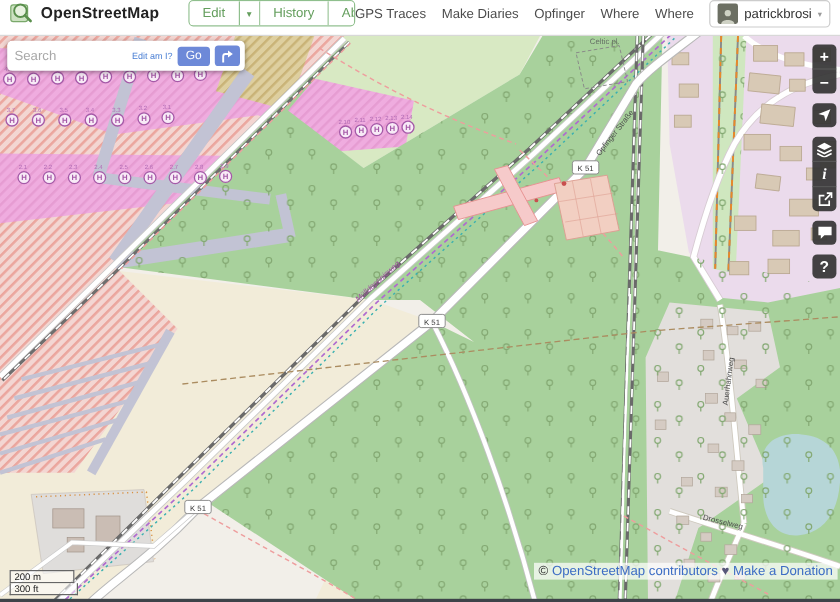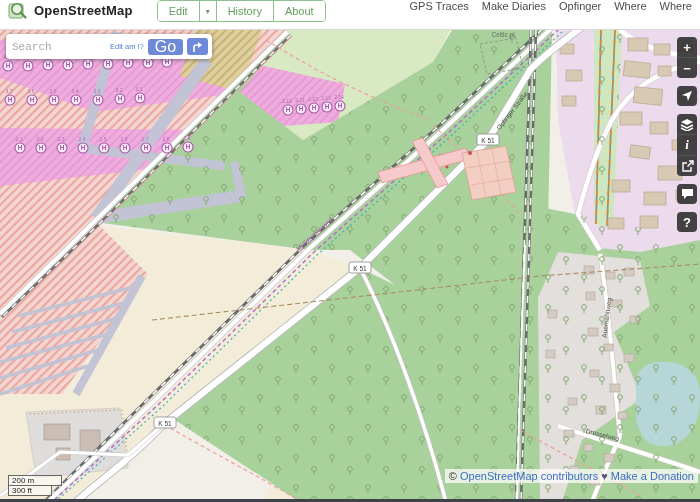--- a/index.html
+++ b/index.html
@@ -22,41 +22,41 @@
   .user-chip{display:flex;align-items:center;gap:5px;border:1px solid #ccc;border-radius:4px;
              padding:2px 6px;cursor:pointer;color:#333}
   .avatar{width:17px;height:17px;border-radius:2px;background:#6c6f63;display:flex;
           align-items:flex-end;justify-content:center;overflow:hidden}
   .chip-caret{font-size:7px;color:#999}
   
   .search-panel{position:absolute;top:34px;left:6px;z-index:25;display:flex;align-items:center;
                 background:#fff;border-radius:4px;box-shadow:0 1px 4px rgba(0,0,0,.4);
                 padding:3px 4px;gap:4px;height:19px}
   .search-input{border:none;outline:none;width:92px;font-size:11px;
-                font-family:Liberation Mono, monospace;color:#333}
+                font-family:Liberation Sans, sans-serif;color:#333}
   .search-input::placeholder{color:#a8a8a8}
   .whereami{font-size:7.5px;color:#4a7fd4;white-space:nowrap;cursor:pointer}
-  .go-btn{background:#6d89d8;color:#fff;font-size:16px;border-radius:3px;padding:2px 7px;
+  .go-btn{background:#6d89d8;color:#fff;font-size:10px;border-radius:3px;padding:2px 7px;
           cursor:pointer;line-height:12px}
   .dir-btn{background:#6d89d8;border-radius:3px;width:21px;height:17px;display:flex;
            align-items:center;justify-content:center;cursor:pointer}
   
   .controls{position:absolute;right:3px;top:37px;width:20px;display:flex;flex-direction:column;
             gap:8px;z-index:25}
   .cgroup{background:rgba(52,52,52,.92);border-radius:4px;overflow:hidden;display:flex;
           flex-direction:column}
   .cbtn{width:20px;height:20px;color:#fff;display:flex;align-items:center;justify-content:center;
         font-size:13px;font-weight:bold;cursor:pointer}
   .cgroup .cbtn + .cbtn{border-top:1px solid #565656}
   .cbtn svg{display:block}
   
   .scalebar{position:absolute;left:8px;bottom:6px;z-index:25;font-size:8px;color:#222;line-height:9px}
   .sbox{background:rgba(255,255,255,.55);border:1px solid #666;padding:0 3px;box-sizing:border-box}
   .sbox.metric{width:54px}
-  .sbox.imperial{width:44px;border-top:none}
+  .sbox.imperial{width:57px;border-top:none}
   .attribution{position:absolute;right:2px;bottom:19px;z-index:25;font-size:11px;
                background:rgba(255,255,255,.72);padding:1px 4px;color:#333;white-space:nowrap}
   .attribution .alink{color:#3c6cc4;cursor:pointer}
   .attribution .heart{color:#57577a}
   .bottom-strip{position:absolute;left:0;bottom:0;width:700px;height:3px;background:#3d4349;z-index:40}
   
   #map{position:absolute;top:0;left:0;cursor:grab}
   text{font-family:"Liberation Sans",sans-serif}
   .street-label{font-size:6.5px;fill:#4b4b4b}
   .purple-label{font-size:6.5px;fill:#a352a3;font-style:italic}
@@ -489,20 +489,30 @@
     <span class="gbtn caret">▾</span>
     <span class="gbtn">History</span>
     <span class="gbtn">About</span>
   </div>
   <div class="nav-right">
     <span class="nav-link">GPS Traces</span>
     <span class="nav-link">Make Diaries</span>
     <span class="nav-link">Opfinger</span>
     <span class="nav-link">Where</span>
     <span class="nav-link">Where</span>
+    <span class="user-chip">
+      <span class="avatar">
+        <svg width="13" height="13" viewBox="0 0 13 13">
+            <circle cx="6.5" cy="4" r="2.6" fill="#cfd2c5"></circle>
+            <path d="M1,13 C1,8.5 12,8.5 12,13 Z" fill="#cfd2c5"></path>
+          </svg>
+      </span>
+      <span>patrickbrosi</span>
+      <span class="chip-caret">▾</span>
+    </span>
   </div>
 </div>
 
 <div class="search-panel">
   <input class="search-input" type="text" placeholder="Search" style="">
   <span class="whereami">Edit am I?</span>
   <span class="go-btn">Go</span>
   <span class="dir-btn">
     <svg width="12" height="12" viewBox="0 0 12 12">
       <path d="M2,11 L2,6 Q2,4 4,4 L7,4" fill="none" stroke="#fff" stroke-width="1.6"></path>

